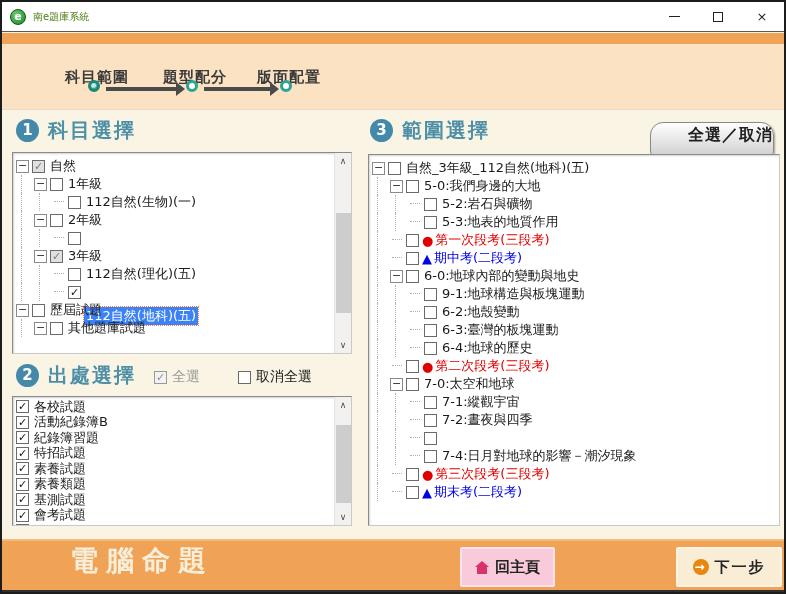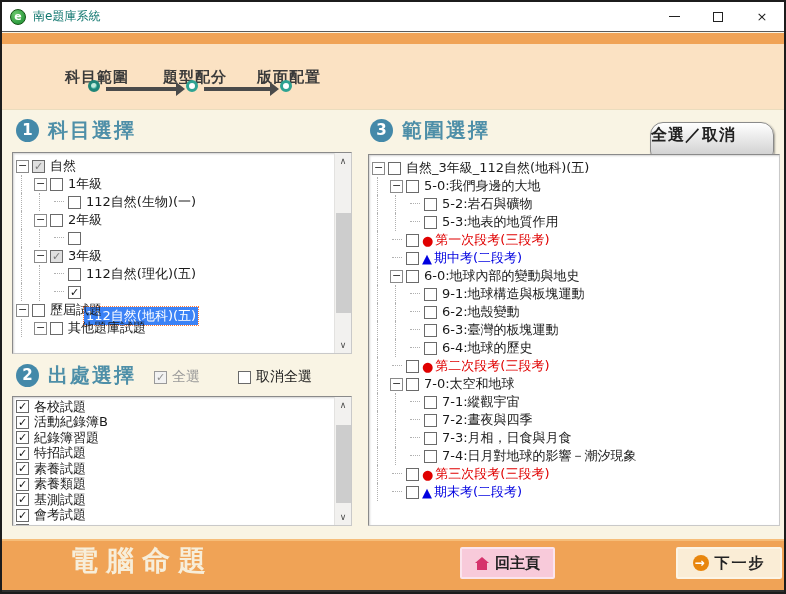--- a/index.html
+++ b/index.html
@@ -11,21 +11,21 @@
   
   .titlebar{
     position:absolute; left:0; top:0; width:100%; height:30px; background:#ffffff;
     border-bottom:1px solid #5a5a5a; display:flex; align-items:center;
   }
   .appicon{
     width:16px; height:16px; border-radius:50%; background:radial-gradient(circle at 35% 30%, #6cc86c, #2f9e41 70%);
     border:1px solid #145214; color:#fff; font-size:11px; font-weight:bold; line-height:14px; text-align:center;
     margin-left:8px;
   }
-  .apptitle{ font-size:12px; color:#0f766e; margin-left:7px; }
+  .apptitle{ font-size:10px; color:#4d7c0f; margin-left:7px; }
   .wincontrols{ margin-left:auto; display:flex; height:100%; }
   .wbtn{ width:44px; height:100%; display:flex; align-items:center; justify-content:center; color:#222; cursor:default; }
   .glyph-min{ width:11px; height:1px; background:#222; display:block; }
   .glyph-max{ width:10px; height:10px; border:1px solid #222; display:block; }
   .glyph-close{ font-size:13px; line-height:13px; }
   
   .topstrip{ position:absolute; left:0; top:31px; width:100%; height:11px; background:#F0A356; }
   .steps{ position:absolute; left:0; top:42px; width:100%; height:66px; background:#FBE2C3; border-bottom:1px solid #eadcbd; }
   .step-label{ position:absolute; top:8px; width:110px; text-align:center; font-size:15px; font-weight:bold; color:#3a3a3a; letter-spacing:1px;margin-top:16px; }
   .step-circle{ position:absolute; top:36px; width:12px; height:12px; border:3px solid #2EA392; border-radius:50%; background:#fff; }
@@ -67,27 +67,27 @@
   .vthumb{ position:absolute; left:1px; width:15px; background:#cdcdcd; }
   
   .hdr-check{ position:absolute; display:flex; align-items:center; font-size:14px; }
   .hdr-check .cb{ margin-right:5px; }
   .gray-label{ color:#9a9a9a; }
   .dark-label{ color:#1a1a1a; }
   
   .pillbtn{
     position:absolute; left:648px; top:120px; width:124px; height:42px; border-radius:13px;
     background:linear-gradient(#ffffff, #c6c6c6); border:1px solid #8a8a8a;
-    font-size:16px; font-weight:bold; color:#222; text-align:left; line-height:24px;
+    font-size:16px; font-weight:bold; color:#222; text-align:right; line-height:24px;
     box-shadow:1px 1px 2px rgba(0,0,0,.35); letter-spacing:1px;
   }
   
   .footer{ position:absolute; left:0; top:537px; width:100%; height:53px; background:#F0A356; border-top:2px solid #f6bd79; }
   .brand{ position:absolute; left:68px; top:540px; font-size:28px; font-weight:bold; color:#F7EEDA; letter-spacing:8px; }
-  .fbtn{ position:absolute; top:545px; height:32px; display:flex; align-items:center; justify-content:center; gap:6px;
+  .fbtn{ position:absolute; top:545px; height:40px; display:flex; align-items:center; justify-content:center; gap:6px;
          font-size:15px; font-weight:bold; color:#222; border-radius:2px; }
   .fbtn-home{ left:458px; width:95px; background:#F8CADA; border:2px solid #FBE4ED; }
   .fbtn-help{ left:562px; width:105px; background:#BCD2EB; border:2px solid #E2EDF8; }
   .fbtn-next{ left:674px; width:106px; background:#FAEDD6; border:2px solid #FCF5E6; letter-spacing:2px; }
   .icon-home{ position:relative; width:14px; height:13px; flex:none; }
   .icon-home::before{ content:""; position:absolute; left:0; top:0; border-left:7px solid transparent; border-right:7px solid transparent; border-bottom:6px solid #D6336C; }
   .icon-home::after{ content:""; position:absolute; left:2px; top:6px; width:10px; height:7px; background:#D6336C; }
   .icon-bubble{ position:relative; width:15px; height:11px; flex:none; background:#4366D6; border-radius:50% 50% 50% 50%/60% 60% 60% 60%; }
   .icon-bubble::after{ content:""; position:absolute; left:2px; bottom:-4px; border-left:3px solid transparent; border-right:4px solid transparent; border-top:5px solid #4366D6; }
   .icon-bubble::before{ content:""; position:absolute; left:3px; top:4px; width:9px; height:2px;
@@ -370,21 +370,20 @@
           <span class="guide"></span>
           <span class="exspace"></span>
           <span class="cb"></span>
           <span class="lbl">7-2:晝夜與四季</span>
         </div>
         <div class="trow">
           <span class="guide"></span>
           <span class="guide"></span>
           <span class="exspace"></span>
           <span class="cb"></span>
-          <span class="lbl">7-3:月相，日食與月食</span>
         </div>
         <div class="trow">
           <span class="guide"></span>
           <span class="guide"></span>
           <span class="exspace"></span>
           <span class="cb"></span>
           <span class="lbl">7-4:日月對地球的影響－潮汐現象</span>
         </div>
         <div class="trow">
           <span class="guide"></span>

